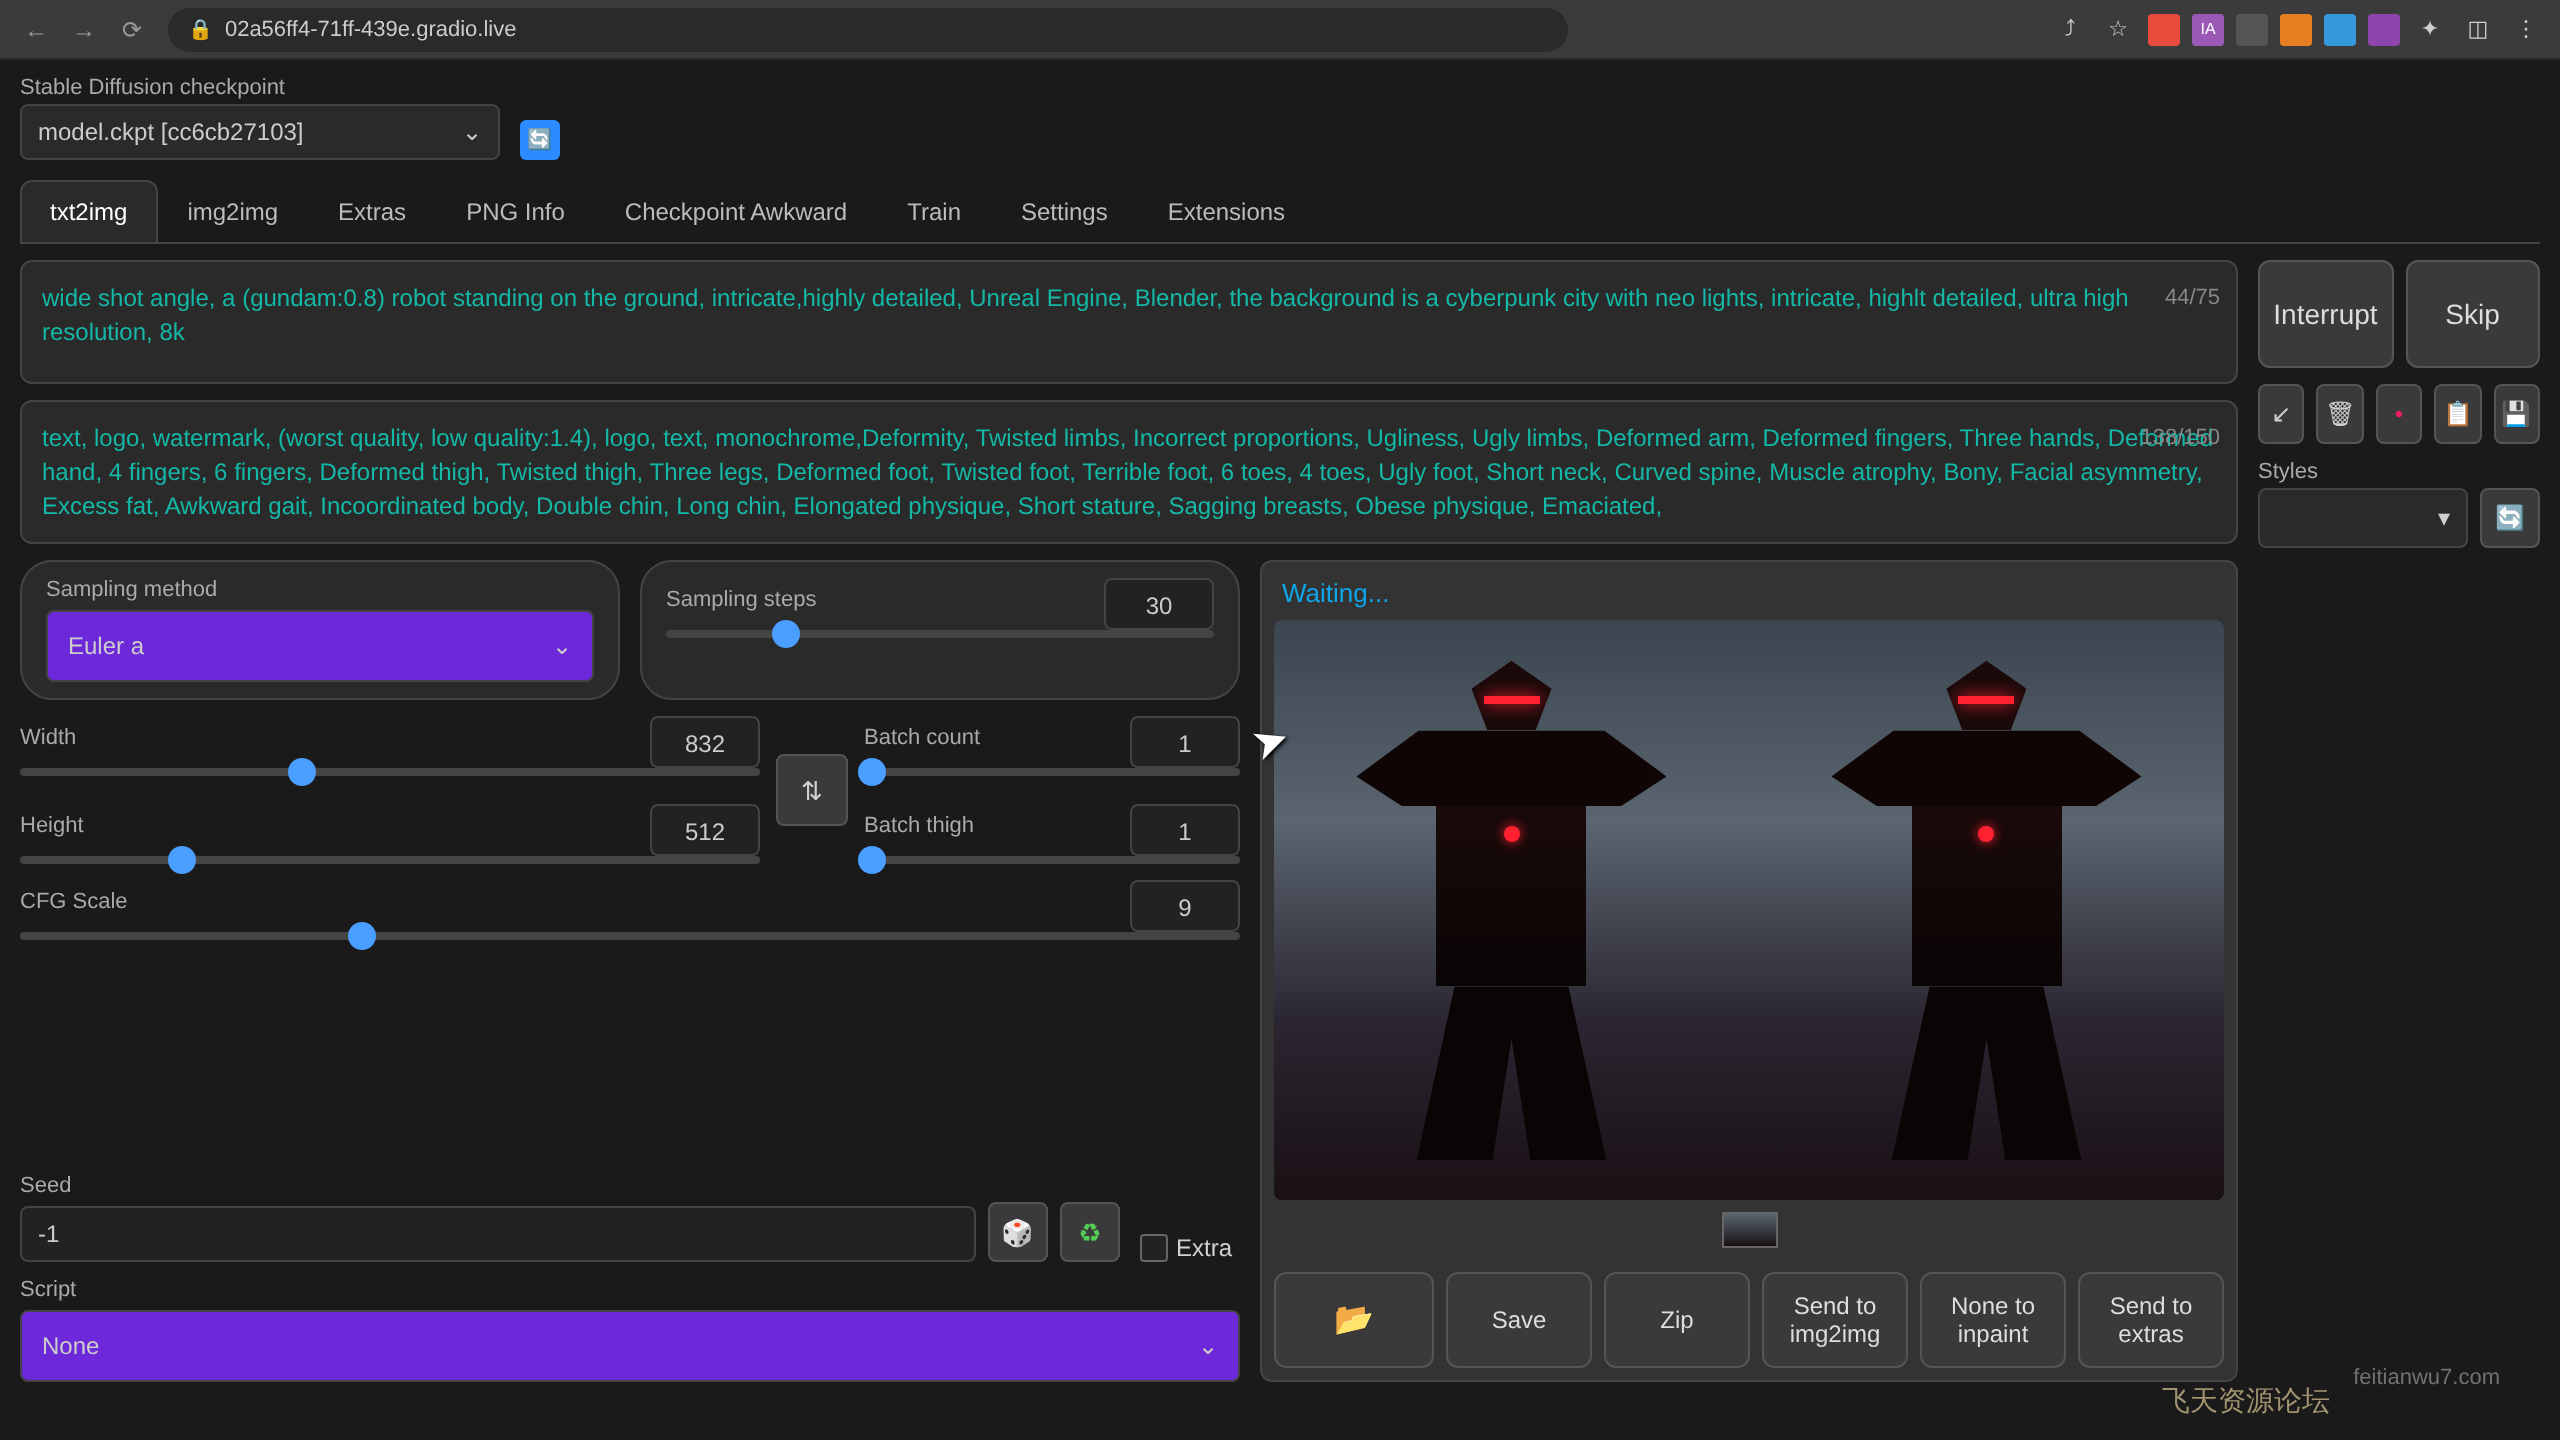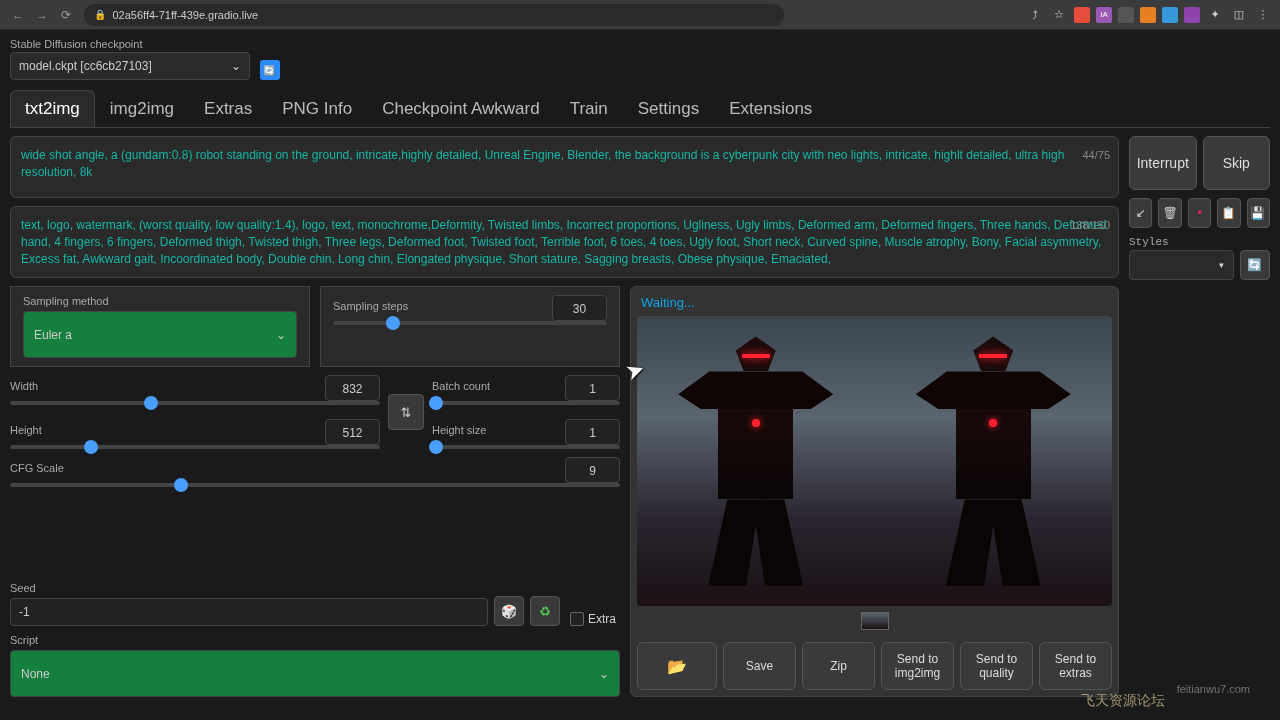--- a/index.html
+++ b/index.html
@@ -50,54 +50,54 @@
 .checkpoint-label { font-size: 11px; color: #aaa; margin-bottom: 2px; }
 .checkpoint-select {
   width: 240px; height: 28px; background: #2a2a2a; border: 1px solid #444;
   border-radius: 4px; display: flex; align-items: center; justify-content: space-between;
   padding: 0 8px; color: #ccc; cursor: pointer;
 }
 .refresh-ckpt { width: 20px; height: 20px; background: #2b8cff; border-radius: 3px; display: flex; align-items: center; justify-content: center; font-size: 10px; cursor: pointer; }
 
 
 .tabs { display: flex; border-bottom: 1px solid #444; }
-.tab { padding: 8px 14px; color: #bbb; cursor: pointer; font-size: 17px; border: 1px solid transparent; border-bottom: none; }
+.tab { padding: 8px 14px; color: #bbb; cursor: pointer; font-size: 12px; border: 1px solid transparent; border-bottom: none; }
 .tab.active { background: #2a2a2a; border-color: #444; border-radius: 6px 6px 0 0; color: #fff; }
 
 
 .content { display: flex; gap: 10px; padding-top: 8px; }
 .left-col { flex: 0 0 975px; display: flex; flex-direction: column; gap: 8px; }
 .right-col { flex: 1; display: flex; flex-direction: column; gap: 8px; }
 
 
 .prompt-box { position: relative; background: #2a2a2a; border: 1px solid #444; border-radius: 6px; padding: 10px; }
 .prompt-text { color: #14b8a6; font-size: 12px; line-height: 1.4; }
 .token-counter { position: absolute; top: 12px; right: 8px; font-size: 11px; color: #888; }
 
 
 .gen-buttons { display: flex; gap: 6px; }
 .gen-btn { flex: 1; height: 54px; background: #3a3a3a; border: 1px solid #555; border-radius: 6px; display: flex; align-items: center; justify-content: center; font-size: 14px; color: #ddd; cursor: pointer; }
 
 .icon-row { display: flex; gap: 6px; }
 .icon-btn { flex: 1; height: 30px; background: #3a3a3a; border: 1px solid #555; border-radius: 4px; display: flex; align-items: center; justify-content: center; cursor: pointer; font-size: 12px; }
 
 .styles-row { display: flex; gap: 6px; align-items: flex-end; }
-.styles-group { flex: 1; font-family: Liberation Mono, monospace; }
+.styles-group { flex: 1; }
 .styles-label { font-size: 11px; color: #aaa; margin-bottom: 2px; }
 .styles-select { width: 100%; height: 30px; background: #2a2a2a; border: 1px solid #444; border-radius: 4px; display: flex; align-items: center; justify-content: space-between; padding: 0 8px; cursor: pointer; }
 .styles-refresh { width: 30px; height: 30px; background: #3a3a3a; border: 1px solid #555; border-radius: 4px; display: flex; align-items: center; justify-content: center; cursor: pointer; }
 
 
 .params { display: flex; gap: 10px; }
 .params-left { display: flex; flex-direction: column; gap: 8px; }
 
-.param-group { background: #2a2a2a; border: 1px solid #444; border-radius: 0; padding: 8px 12px; }
+.param-group { background: #2a2a2a; border: 1px solid #444; border-radius: 16px; padding: 8px 12px; }
 .param-label { font-size: 11px; color: #aaa; margin-bottom: 4px; }
 
-.select-box { height: 47px; background: #15803d; border: 1px solid #444; border-radius: 4px; display: flex; align-items: center; justify-content: space-between; padding: 0 10px; cursor: pointer; color: #ccc; }
+.select-box { height: 36px; background: #6d28d9; border: 1px solid #444; border-radius: 4px; display: flex; align-items: center; justify-content: space-between; padding: 0 10px; cursor: pointer; color: #ccc; }
 
 .checkbox-row { display: flex; gap: 18px; padding: 4px 0; }
 .checkbox-item { display: flex; align-items: center; gap: 6px; cursor: pointer; }
 .checkbox { width: 14px; height: 14px; border: 1px solid #666; border-radius: 2px; background: #222; }
 .slider-group { flex: 1; }
 .slider { flex: 1; height: 4px; background: #444; border-radius: 2px; position: relative; cursor: pointer; }
 .slider-thumb { position: absolute; width: 14px; height: 14px; background: #4a9eff; border-radius: 50%; top: -5px; transform: translateX(-50%); }
 .slider-value { width: 55px; height: 26px; background: #222; border: 1px solid #444; border-radius: 4px; text-align: center; line-height: 26px; font-size: 12px; color: #ccc; }
 
 .dims-row { display: flex; gap: 8px; align-items: center; }
@@ -277,21 +277,21 @@
                 <div style="display:flex;justify-content:space-between;align-items:center">
                   <div class="param-label">Batch count</div>
                   <div class="slider-value">1</div>
                 </div>
                 <div class="slider">
                     <div class="slider-thumb" style="left:2%"></div>
                   </div>
               </div>
               <div class="slider-group">
                 <div style="display:flex;justify-content:space-between;align-items:center">
-                  <div class="param-label">Height size</div>
+                  <div class="param-label">Batch thigh</div>
                   <div class="slider-value">1</div>
                 </div>
                 <div class="slider">
                     <div class="slider-thumb" style="left:2%"></div>
                   </div>
               </div>
             </div>
           </div>
 
           <div class="slider-group">
@@ -348,21 +348,21 @@
             </div>
           </div>
           <div class="thumbnail-row">
             <div class="thumbnail"></div>
           </div>
           <div class="export-row">
             <div class="export-btn folder">📂</div>
             <div class="export-btn">Save</div>
             <div class="export-btn">Zip</div>
             <div class="export-btn">Send to img2img</div>
-            <div class="export-btn">Send to quality</div>
+            <div class="export-btn">None to inpaint</div>
             <div class="export-btn">Send to extras</div>
           </div>
         </div>
       </div>
     </div>
 
     <div class="right-col">
       <div class="gen-buttons">
         <div class="gen-btn">Interrupt</div>
         <div class="gen-btn">Skip</div>

